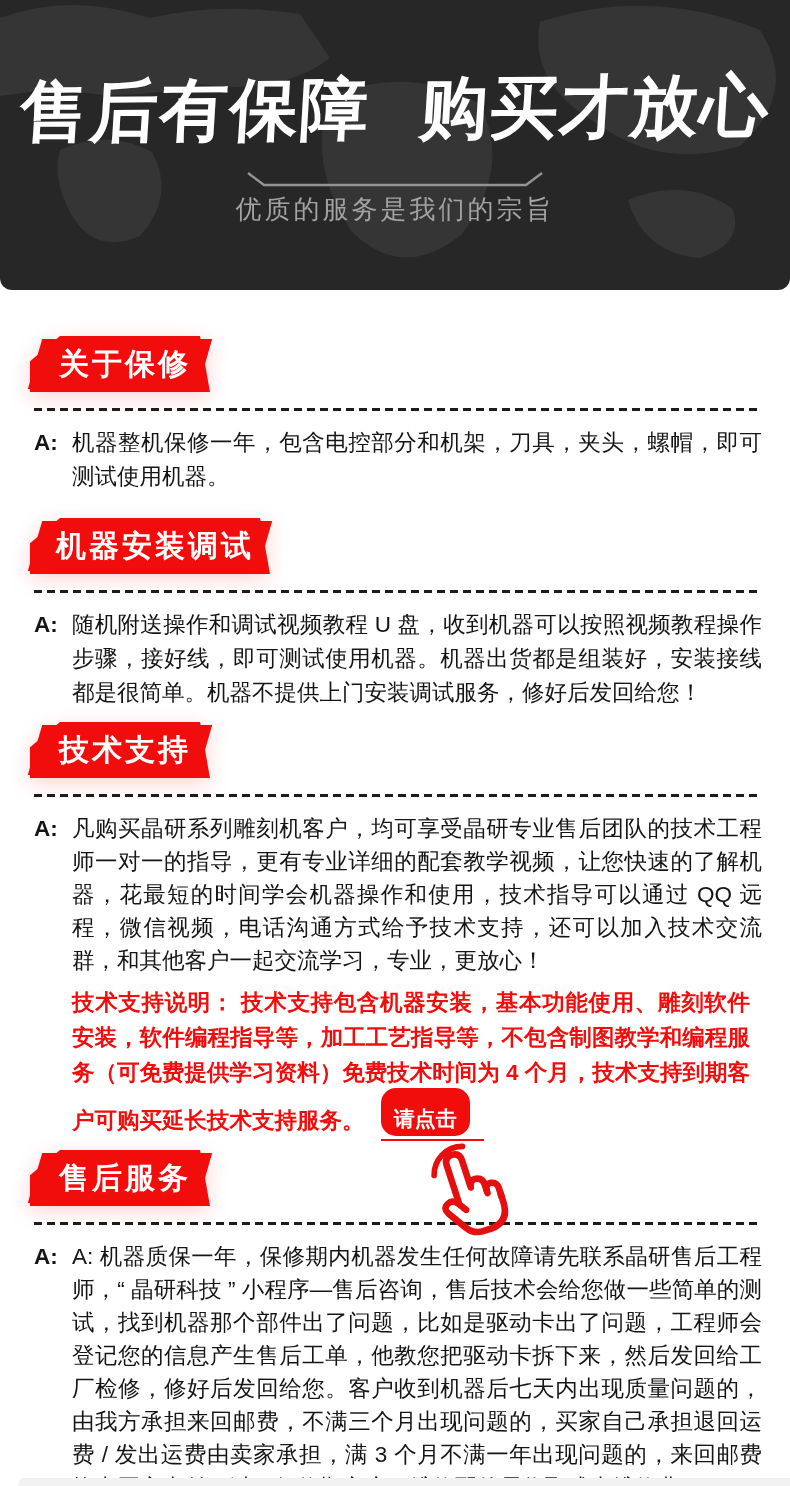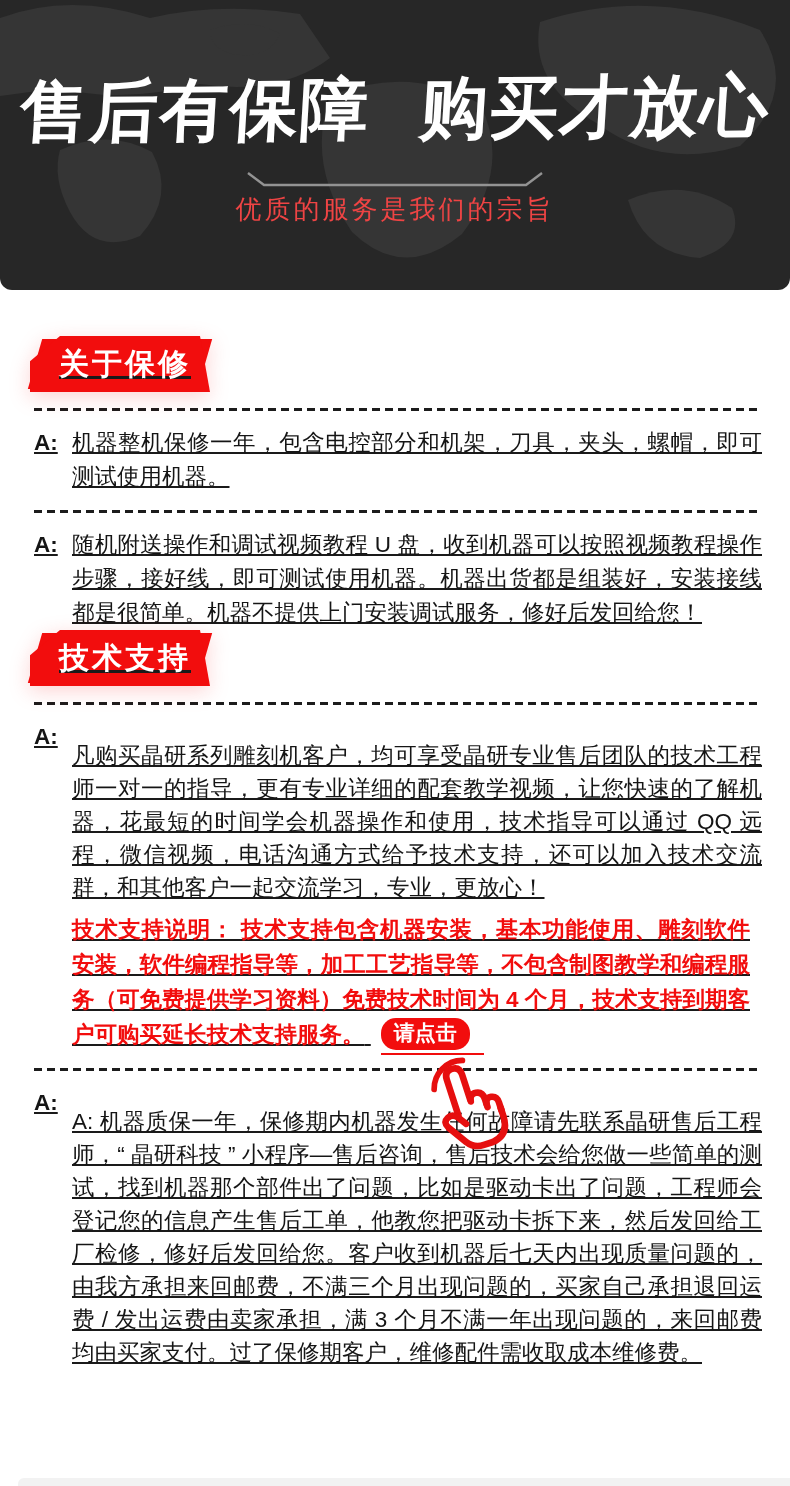--- a/index.html
+++ b/index.html
@@ -32,21 +32,21 @@
   .banner-title{
     display:flex;justify-content:center;gap:50px;
     margin-top:64px;
     font-size:68px;font-weight:800;color:#ffffff;
     letter-spacing:2px;
     transform:skewX(-4deg) rotate(-0.5deg);
     white-space:nowrap;
   }
   .deco-line{display:block;margin:16px auto 4px;}
   .banner-subtitle{
-    font-size:26px;color:#ef4444;letter-spacing:3px;font-weight:500;
+    font-size:26px;color:#a3a3a3;letter-spacing:3px;font-weight:500;
   }
 
   
   .ribbon{
     position:relative;height:56px;margin-left:30px;
     filter:drop-shadow(0 5px 10px rgba(242,13,13,.18));
   }
   .ribbon.w4{width:180px;}
   .ribbon.w6{width:240px;}
   .ribbon .back{
@@ -72,49 +72,49 @@
   }
 
   
   .qa{
     display:flex;align-items:flex-start;
     margin:15px 28px 0 34px;
     font-size:22.5px;line-height:34px;font-weight:500;color:#151515;
   }
   .qa .alabel{flex:0 0 38px;font-weight:600;}
   .qa .atext{flex:1;max-width:692px;text-align:justify;}
-  .qa.tight .atext{line-height:33px;margin-top:19px;}
+  .qa.tight .atext{line-height:33px;}
 
   
   .note{
     position:relative;
     margin:8px 40px 0 72px;
     color:var(--red);
     font-size:22.5px;line-height:35px;font-weight:700;
     text-align:justify;
   }
   .note-badge{
     display:inline-block;position:relative;
     background:var(--red);color:#fff;
     font-size:21px;font-weight:700;line-height:1;
-    padding:4px 13px 7px;margin-left:10px;
+    padding:20px 13px 7px;margin-left:10px;
     top:-2px;white-space:nowrap;border-radius:15px;
   }
   .note-badge::after{
     content:"";position:absolute;left:0;right:-14px;bottom:-5px;height:2px;background:var(--red);
   }
   .hand{
     position:absolute;left:343px;bottom:-105px;z-index:3;
     width:96px;height:104px;
   }
 
-  .section{margin-top:0;text-decoration:underline;}
+  .section{margin-top:0;}
   .mt-s1{margin-top:46px;}
   .mt-s2{margin-top:24px;}
-  .mt-s3{margin-top:0;}
+  .mt-s3{margin-top:12px;}
   .mt-s4{margin-top:12px;}
 
   
   .bottom-strip{
     position:absolute;left:18px;right:0;bottom:0;height:8px;
     background:#f2f2f2;border-radius:6px 0 0 0;
   }
 </style>
 </head>
 <body>
@@ -149,20 +149,25 @@
     <div class="label">关于保修</div>
   </div>
   <div class="dashes"></div>
   <div class="qa">
     <span class="alabel">A:</span>
     <span class="atext">机器整机保修一年，包含电控部分和机架，刀具，夹头，螺帽，即可测试使用机器。</span>
   </div>
 </section>
 
 <section class="section">
+  <div class="ribbon w6 mt-s2">
+    <div class="back"></div>
+    <div class="front"></div>
+    <div class="label">机器安装调试</div>
+  </div>
   <div class="dashes"></div>
   <div class="qa">
     <span class="alabel">A:</span>
     <span class="atext">随机附送操作和调试视频教程 U 盘，收到机器可以按照视频教程操作步骤，接好线，即可测试使用机器。机器出货都是组装好，安装接线都是很简单。机器不提供上门安装调试服务，修好后发回给您！</span>
   </div>
 </section>
 
 <section class="section">
   <div class="ribbon w4 mt-s3">
     <div class="back"></div>
@@ -183,20 +188,25 @@
         <path d="M42 64 V24 q0-9 8.5-9 q8.5 0 8.5 9 v28"></path>
         <path d="M59 54 q1-8 8-7 q7 1 7 9 v9"></path>
         <path d="M74 62 q1-7 7-6 q6 1 6 8 v9"></path>
         <path d="M87 70 v9 q0 21-19 23 h-10 q-11 0-17-9 l-13-20 q-4-7 2.5-10 q6-3 10.5 3 l6 9"></path>
       </g>
     </svg>
   </div>
 </section>
 
 <section class="section">
+  <div class="ribbon w4 mt-s4">
+    <div class="back"></div>
+    <div class="front"></div>
+    <div class="label">售后服务</div>
+  </div>
   <div class="dashes"></div>
   <div class="qa tight">
     <span class="alabel">A:</span>
     <span class="atext">A: 机器质保一年，保修期内机器发生任何故障请先联系晶研售后工程师，“ 晶研科技 ” 小程序—售后咨询，售后技术会给您做一些简单的测试，找到机器那个部件出了问题，比如是驱动卡出了问题，工程师会登记您的信息产生售后工单，他教您把驱动卡拆下来，然后发回给工厂检修，修好后发回给您。客户收到机器后七天内出现质量问题的，由我方承担来回邮费，不满三个月出现问题的，买家自己承担退回运费 / 发出运费由卖家承担，满 3 个月不满一年出现问题的，来回邮费均由买家支付。过了保修期客户，维修配件需收取成本维修费。</span>
   </div>
 </section>
 
 <div class="bottom-strip"></div>
 
 </body></html>

